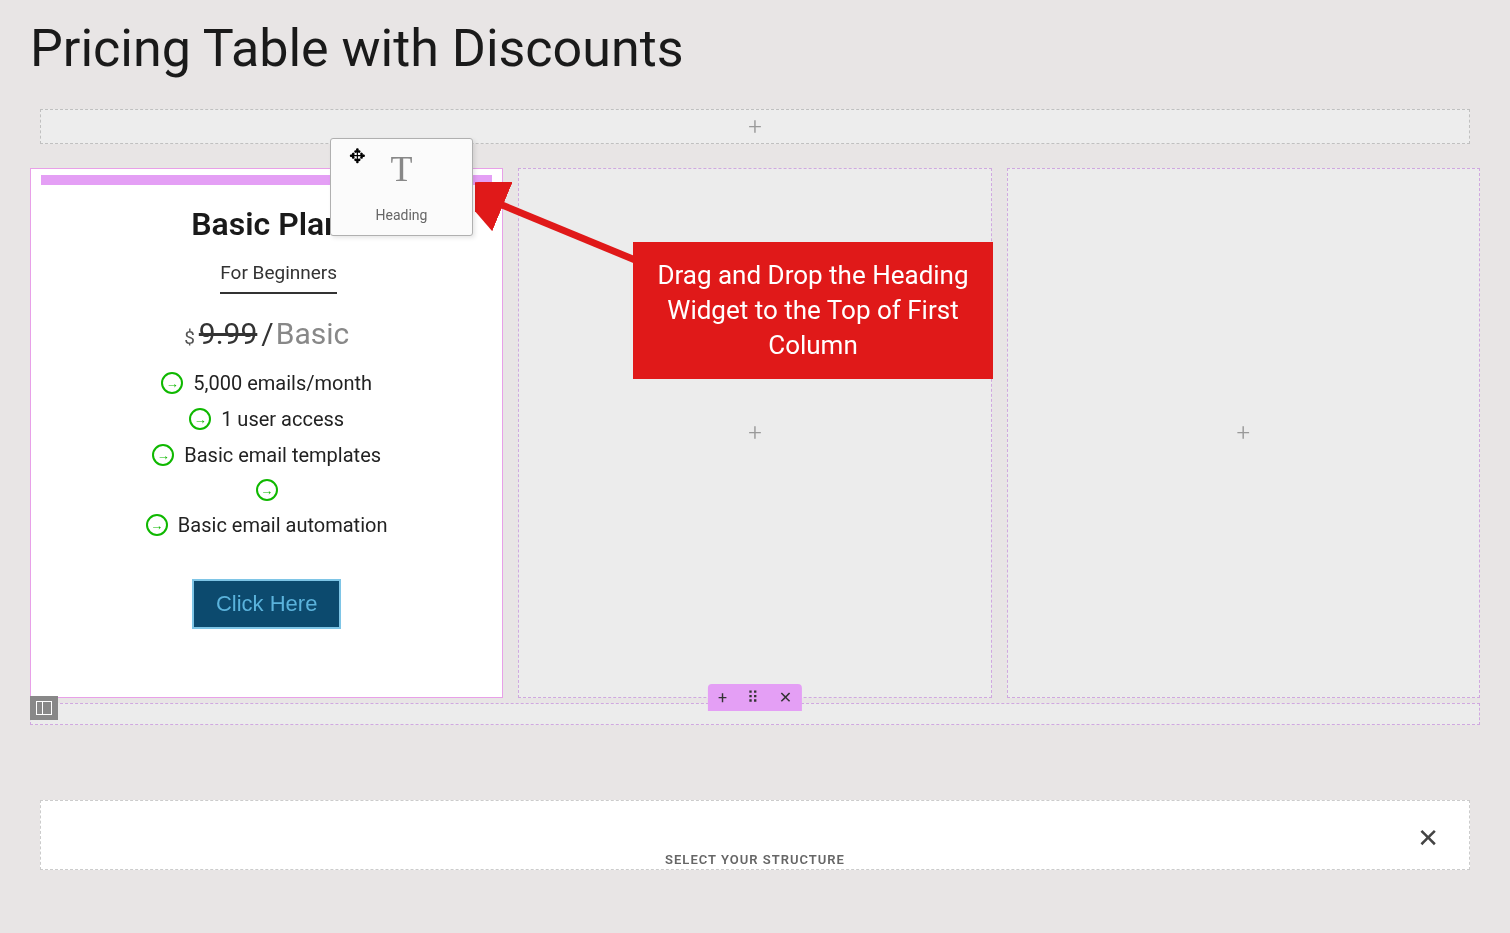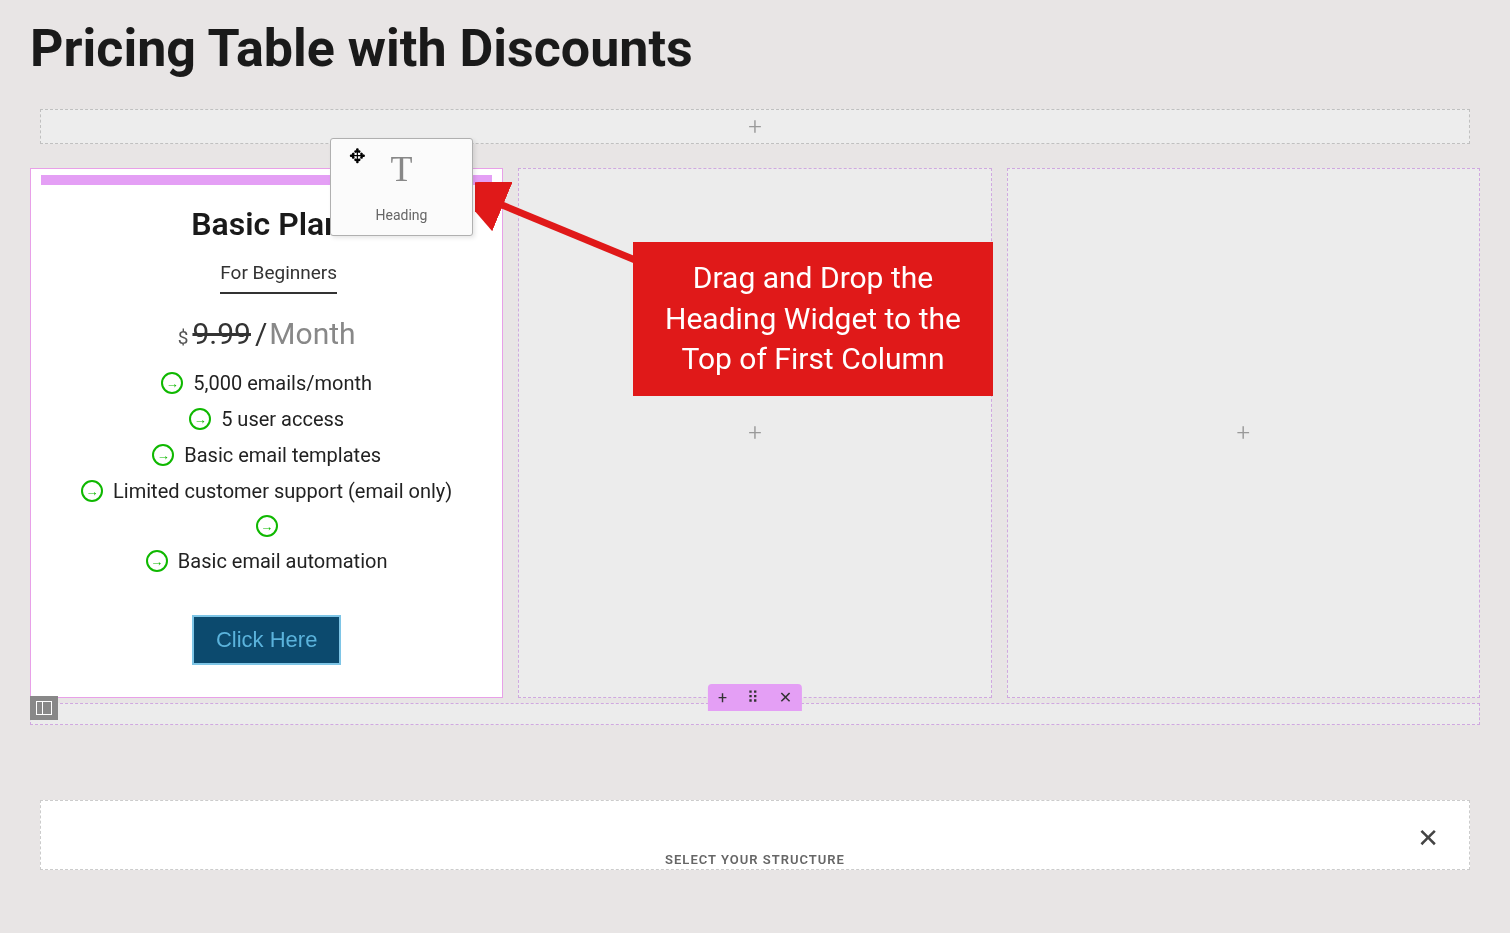--- a/index.html
+++ b/index.html
@@ -10,21 +10,21 @@
     body {
       font-family: -apple-system, BlinkMacSystemFont, "Segoe UI", Roboto, Arial, sans-serif;
       background: #e8e5e5;
       width: 1510px;
       height: 933px;
       overflow: hidden;
       position: relative;
     }
     .page-title {
       font-size: 52px;
-      font-weight: 700;
+      font-weight: 400;
       color: #1a1a1a;
       padding: 18px 12px 10px 30px;
     }
     .add-section-top {
       margin: 20px 40px 0 40px;
       border: 1px dashed #c0c0c0;
       height: 35px;
       display: flex;
       align-items: center;
       justify-content: center;
@@ -191,21 +191,21 @@
       top: 182px;
       z-index: 9;
     }
     .annotation-box {
       position: absolute;
       left: 633px;
       top: 242px;
       width: 360px;
       background: #e01919;
       color: #fff;
-      font-size: 30px;
+      font-size: 26px;
       text-align: center;
       padding: 16px 20px;
       line-height: 1.35;
       z-index: 9;
     }
     .section-controls {
       position: absolute;
       bottom: -14px;
       left: 50%;
       transform: translateX(-50%);
@@ -292,38 +292,34 @@
 <div class="columns-row">
   <div class="column first">
     <div class="pink-top"></div>
     <div class="card-inner">
       <div class="plan-name">Basic Plan</div>
       <div><span class="plan-subtitle">For Beginners</span></div>
       <div class="price-row">
         <span class="currency">$</span>
         <span class="price-amt">9.99</span>
         <span class="price-sep">/</span>
-        <span class="price-period">Month</span>
+        <span class="price-period">Basic</span>
       </div>
       <ul class="features">
         <li>
             <span class="feat-icon"></span>
             <span>5,000 emails/month</span>
           </li>
         <li>
             <span class="feat-icon"></span>
-            <span>5 user access</span>
+            <span>1 user access</span>
           </li>
         <li>
             <span class="feat-icon"></span>
             <span>Basic email templates</span>
-          </li>
-        <li>
-            <span class="feat-icon"></span>
-            <span>Limited customer support (email only)</span>
           </li>
         <li>
             <span class="feat-icon"></span>
           </li>
         <li>
             <span class="feat-icon"></span>
             <span>Basic email automation</span>
           </li>
       </ul>
       <button class="cta-button">Click Here</button>

